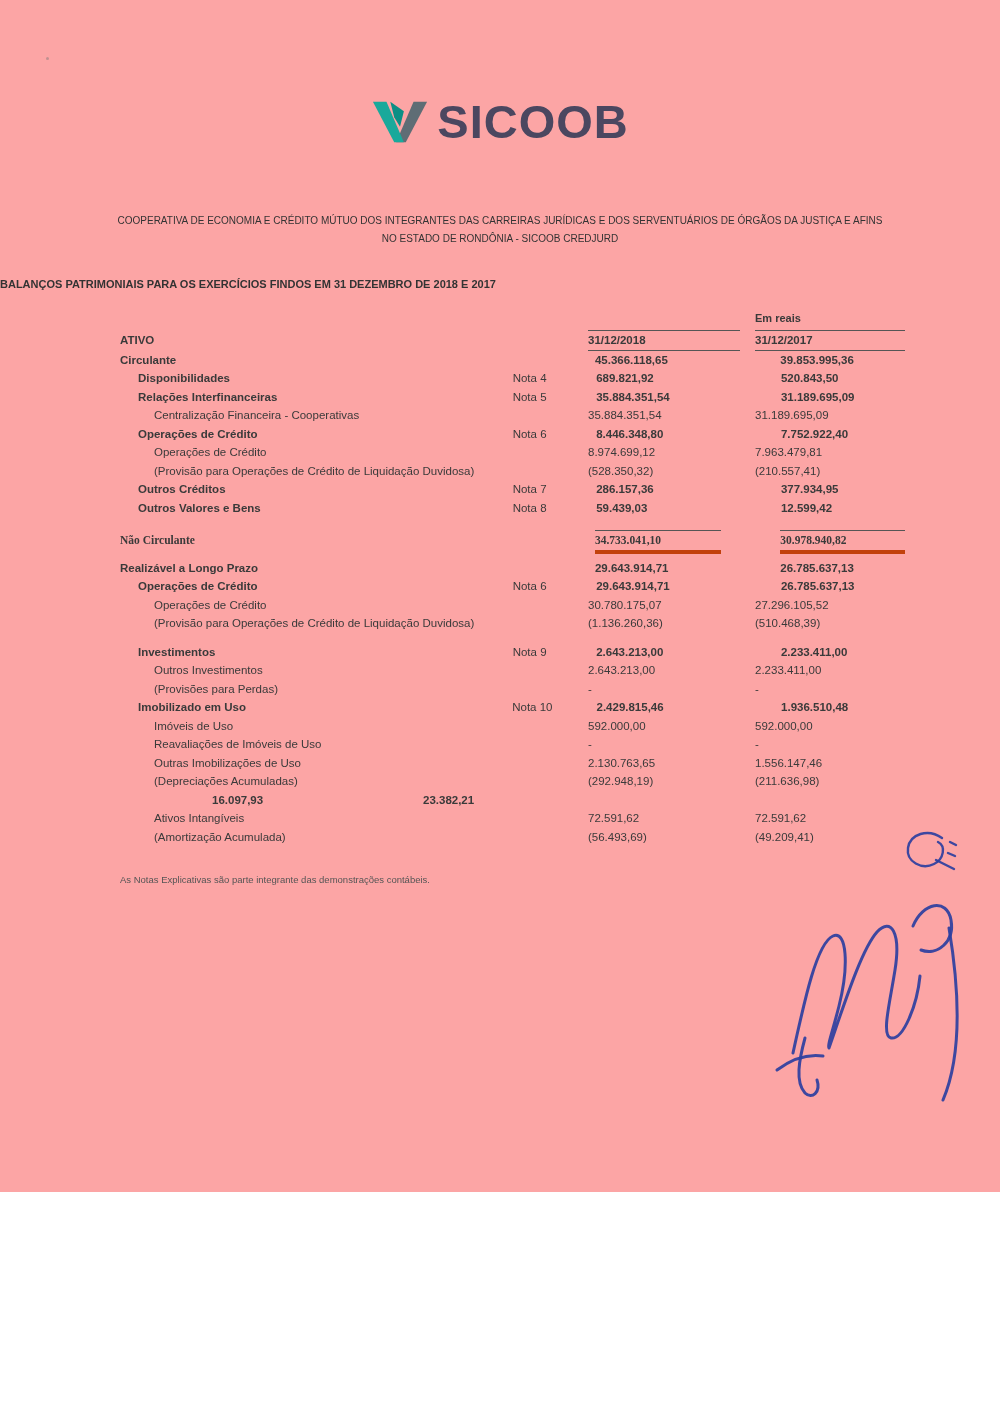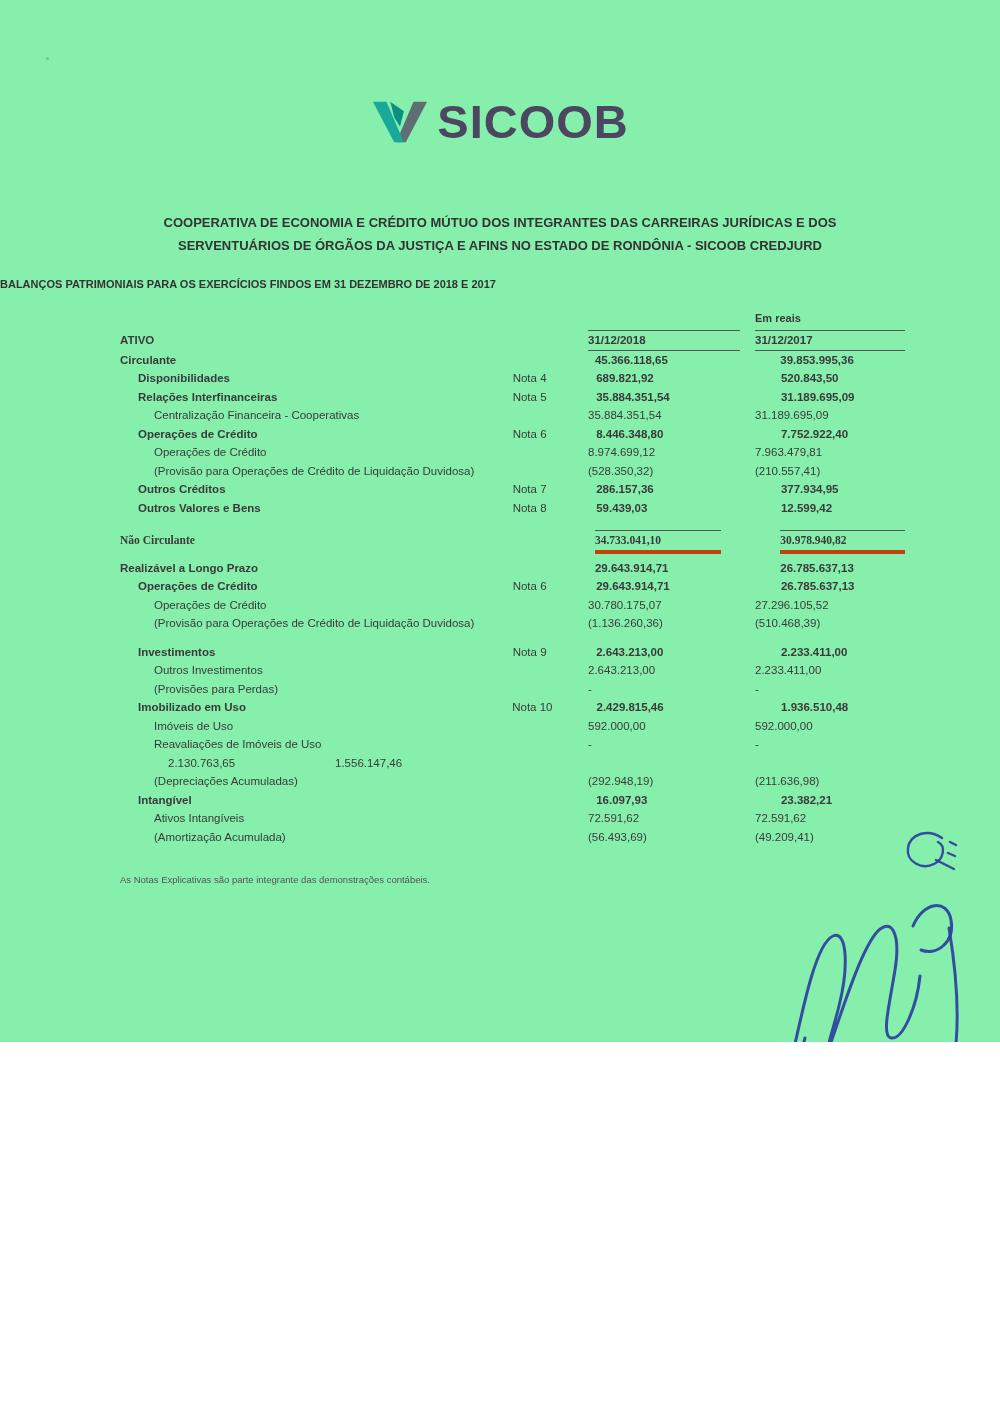--- a/index.html
+++ b/index.html
@@ -3,31 +3,31 @@
 <meta charset="utf-8">
 <style>
   * { margin:0; padding:0; box-sizing:border-box; }
   html,body { background:#ffffff; }
   body {
     width:1000px; height:1414px;
     font-family:"Liberation Sans", sans-serif;
     color:#3a3a3a;
     position:relative;
   }
-  .page { position:relative; width:1000px; height:1042px; overflow:hidden; background:#86efac; }
+  .page { position:relative; width:1000px; height:1192px; overflow:hidden; background:#fca5a5; }
 
   .scan-speck { position:absolute; left:46px; top:57px; width:3px; height:3px; border-radius:50%; background:#777; opacity:.45; }
 
   .logo { position:absolute; top:96px; left:0; width:100%; display:flex; justify-content:center; align-items:center; gap:8px; }
   .logo-mark { display:block; }
   .logo-text { font-size:47px; font-weight:bold; color:#4b4760; letter-spacing:1px; line-height:1; }
 
   .org-title {
     position:absolute; top:212px; left:112px; right:112px;
-    text-align:center; font-weight:bold; font-size:13px; line-height:1.75; color:#333;
+    text-align:center; font-weight:normal; font-size:10px; line-height:1.75; color:#333;
   }
   .statement-title {
     position:absolute; top:278px; left:0; width:100%;
     font-weight:bold; font-size:11px; color:#333;
   }
   .em-reais {
     position:absolute; top:312px; left:875px; width:150px;
     text-align:left; font-weight:bold; font-size:11px; padding-right:4px;
     left:755px;
   }
@@ -203,32 +203,32 @@
     <div class="c-v c-v1">592.000,00</div>
     <div class="c-v c-v2">592.000,00</div>
   </div>
         <div class="row ind2">
     <div class="c-label">Reavaliações de Imóveis de Uso</div>
     <div class="c-nota"></div>
     <div class="c-v c-v1">-</div>
     <div class="c-v c-v2">-</div>
   </div>
         <div class="row ind2">
+    <div class="c-label">Outras Imobilizações de Uso</div>
     <div class="c-nota"></div>
     <div class="c-v c-v1">2.130.763,65</div>
     <div class="c-v c-v2">1.556.147,46</div>
   </div>
         <div class="row ind2">
     <div class="c-label">(Depreciações Acumuladas)</div>
     <div class="c-nota"></div>
     <div class="c-v c-v1">(292.948,19)</div>
     <div class="c-v c-v2">(211.636,98)</div>
   </div>
         <div class="row bold ind1">
-    <div class="c-label">Intangível</div>
     <div class="c-nota"></div>
     <div class="c-v c-v1">16.097,93</div>
     <div class="c-v c-v2">23.382,21</div>
   </div>
         <div class="row ind2">
     <div class="c-label">Ativos Intangíveis</div>
     <div class="c-nota"></div>
     <div class="c-v c-v1">72.591,62</div>
     <div class="c-v c-v2">72.591,62</div>
   </div>

